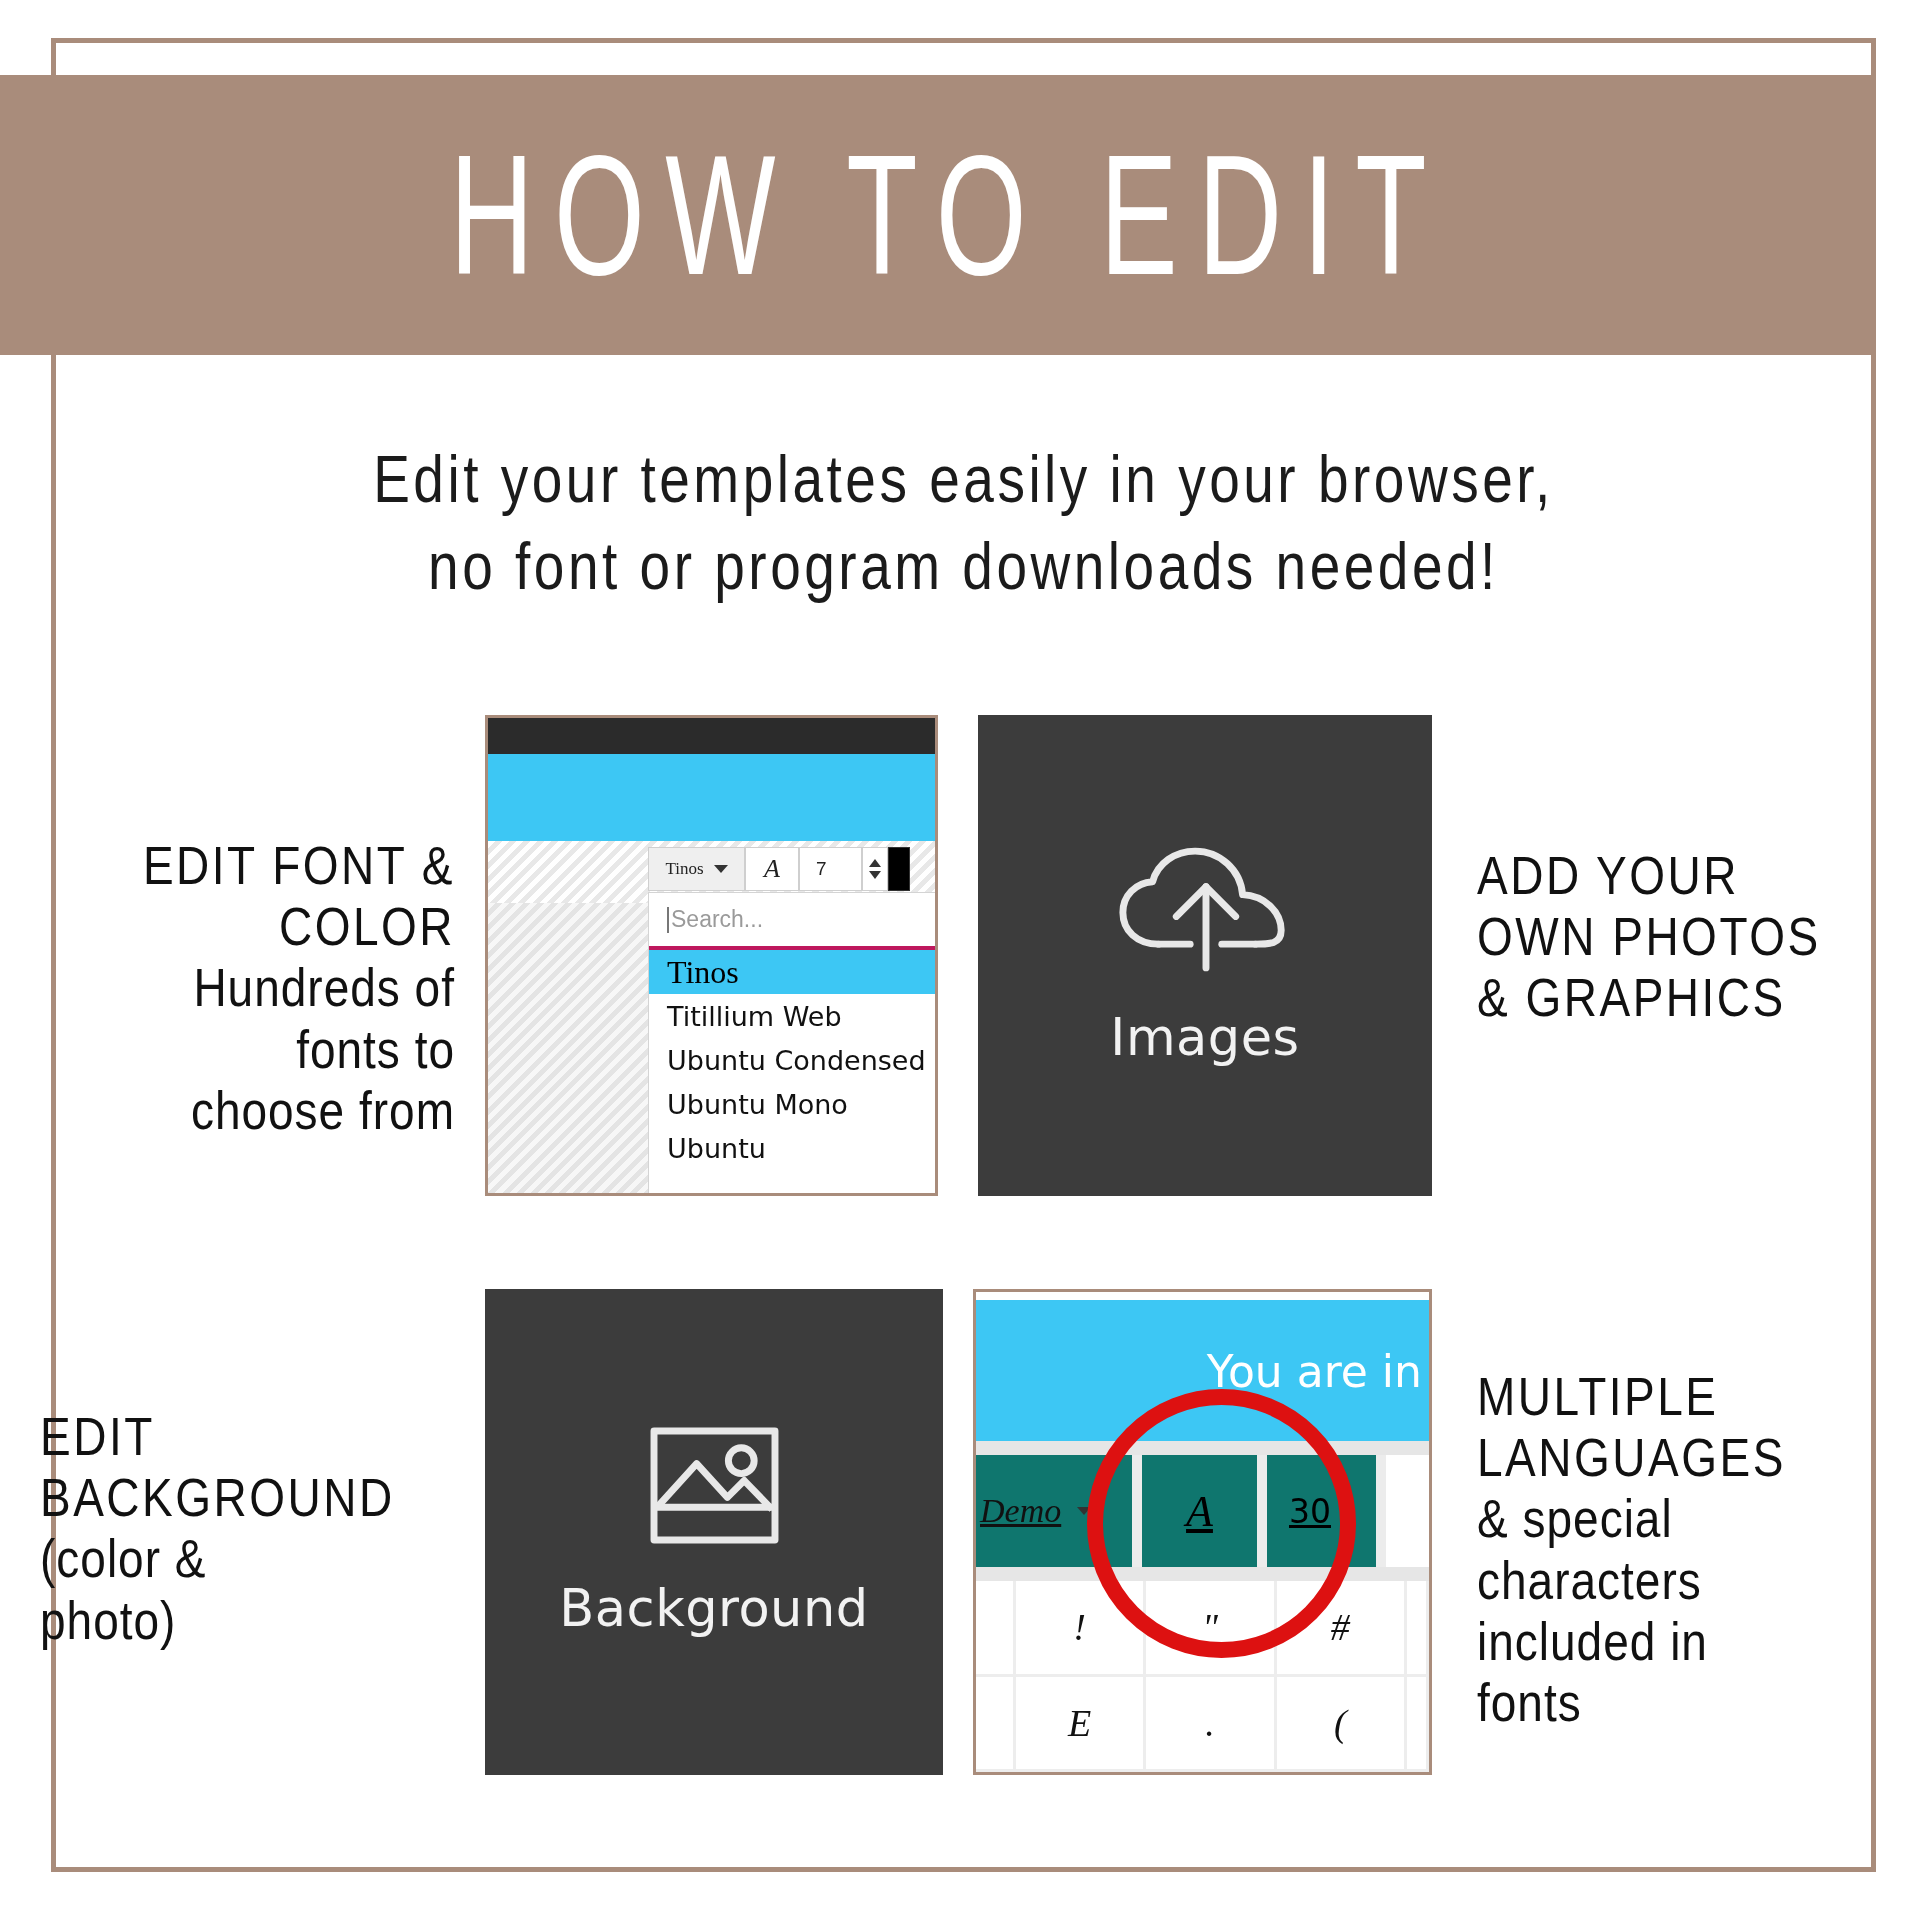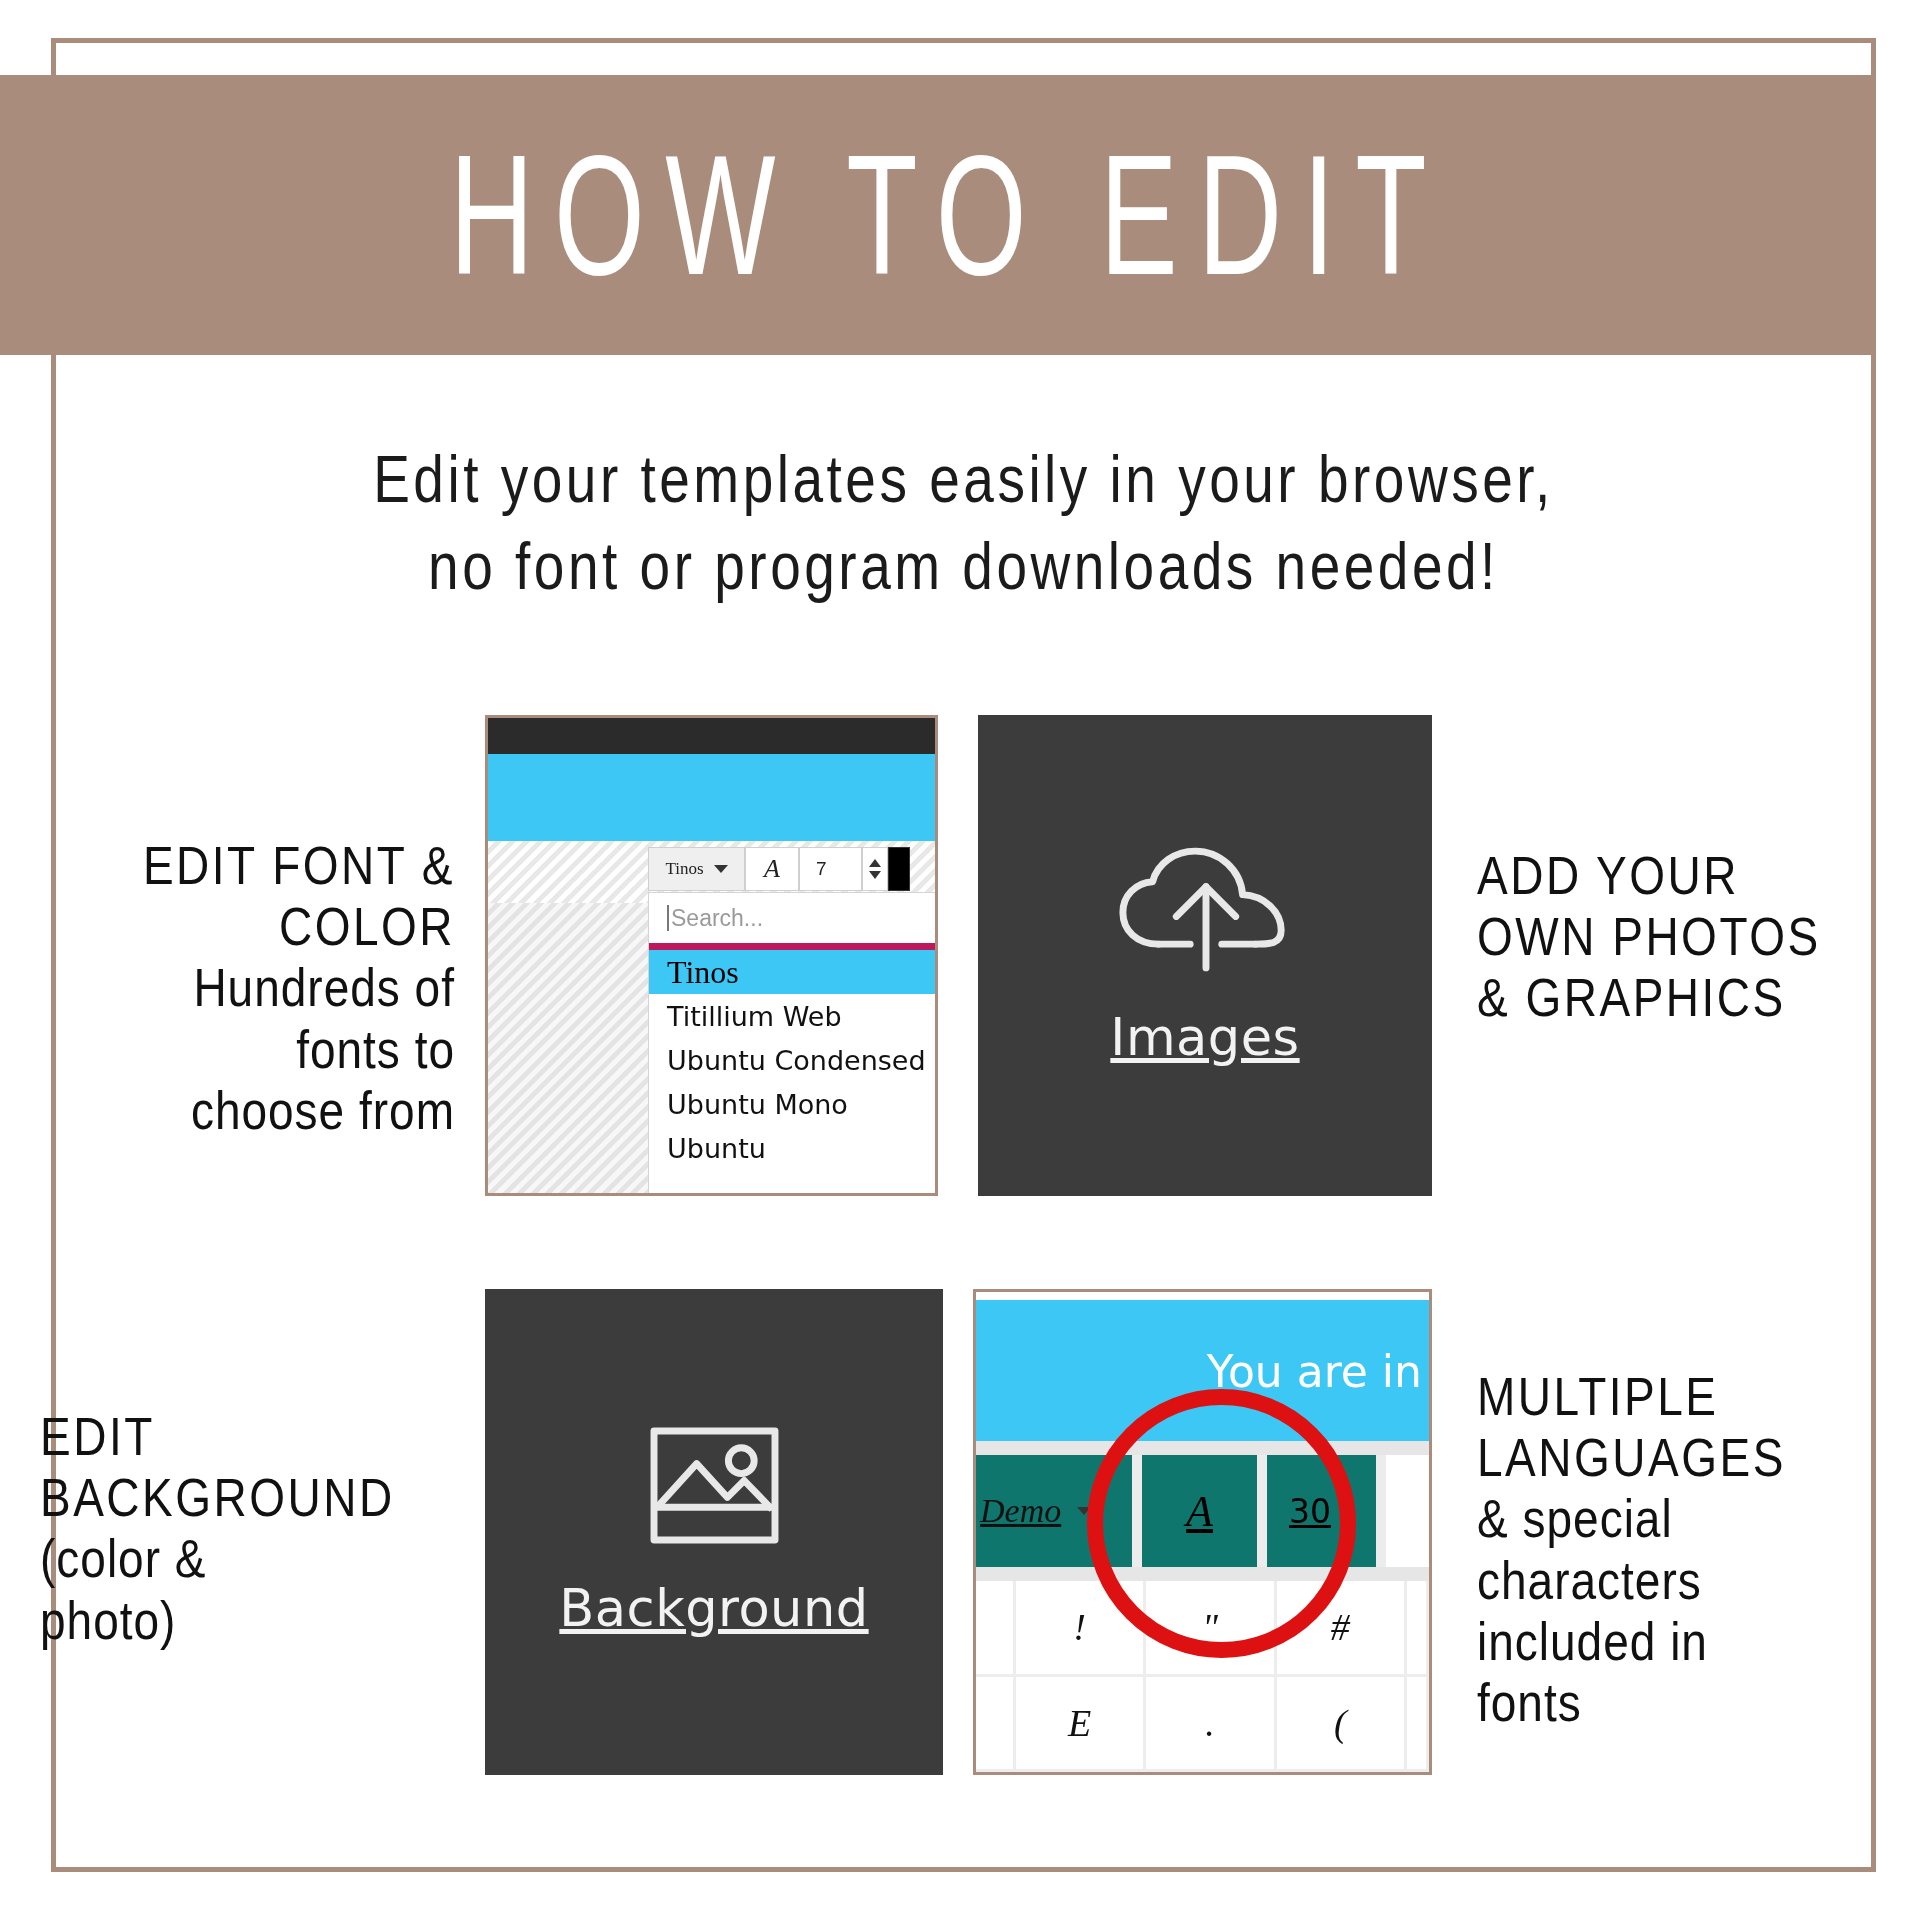--- a/index.html
+++ b/index.html
@@ -164,21 +164,21 @@
   .spin-up { width:0;height:0;border-left:6px solid transparent;border-right:6px solid transparent;border-bottom:8px solid #333; }
   .spin-down { width:0;height:0;border-left:6px solid transparent;border-right:6px solid transparent;border-top:8px solid #333; }
   .tb-swatch { width:22px; height:44px; background:#000; border:1px solid #333; }
 
   .p1-dropdown {
     position:absolute; left:160px; top:174px;
     width:293px; height:304px;
     background:#ffffff; border:1px solid #d4d4d4;
   }
   .dd-search {
-    height:57px; border-bottom:7px solid #be185d;
+    height:57px; border-bottom:4px solid #be185d;
     display:flex; align-items:center; padding-left:18px;
     color:#9a9a9a; font-size:23px;
     font-family:"Liberation Sans", sans-serif;
   }
   .dd-caret-bar { width:2px; height:26px; background:#777; margin-right:2px; }
   .dd-item {
     height:44px; display:flex; align-items:center; padding-left:18px;
     font-size:29px; color:#111;
   }
   .dd-item.selected { background:#3DC7F4; color:#000; }
@@ -194,21 +194,20 @@
   }
   .dark-tile-inner {
     position:absolute; left:0; top:0; width:100%; height:100%;
     display:flex; flex-direction:column; align-items:center; justify-content:center;
     gap: 34px;
   }
   .dark-tile-label {
     color:#f2f2f2; font-size:51px; font-weight:400;
     font-family:"DejaVu Sans", sans-serif;
     letter-spacing:0.5px;
-    text-decoration:underline;
   }
 
   
   #panel-background {
     left: 485px; top: 1289px;
     width: 458px; height: 486px;
     background: #3c3c3c;
   }
 
   

